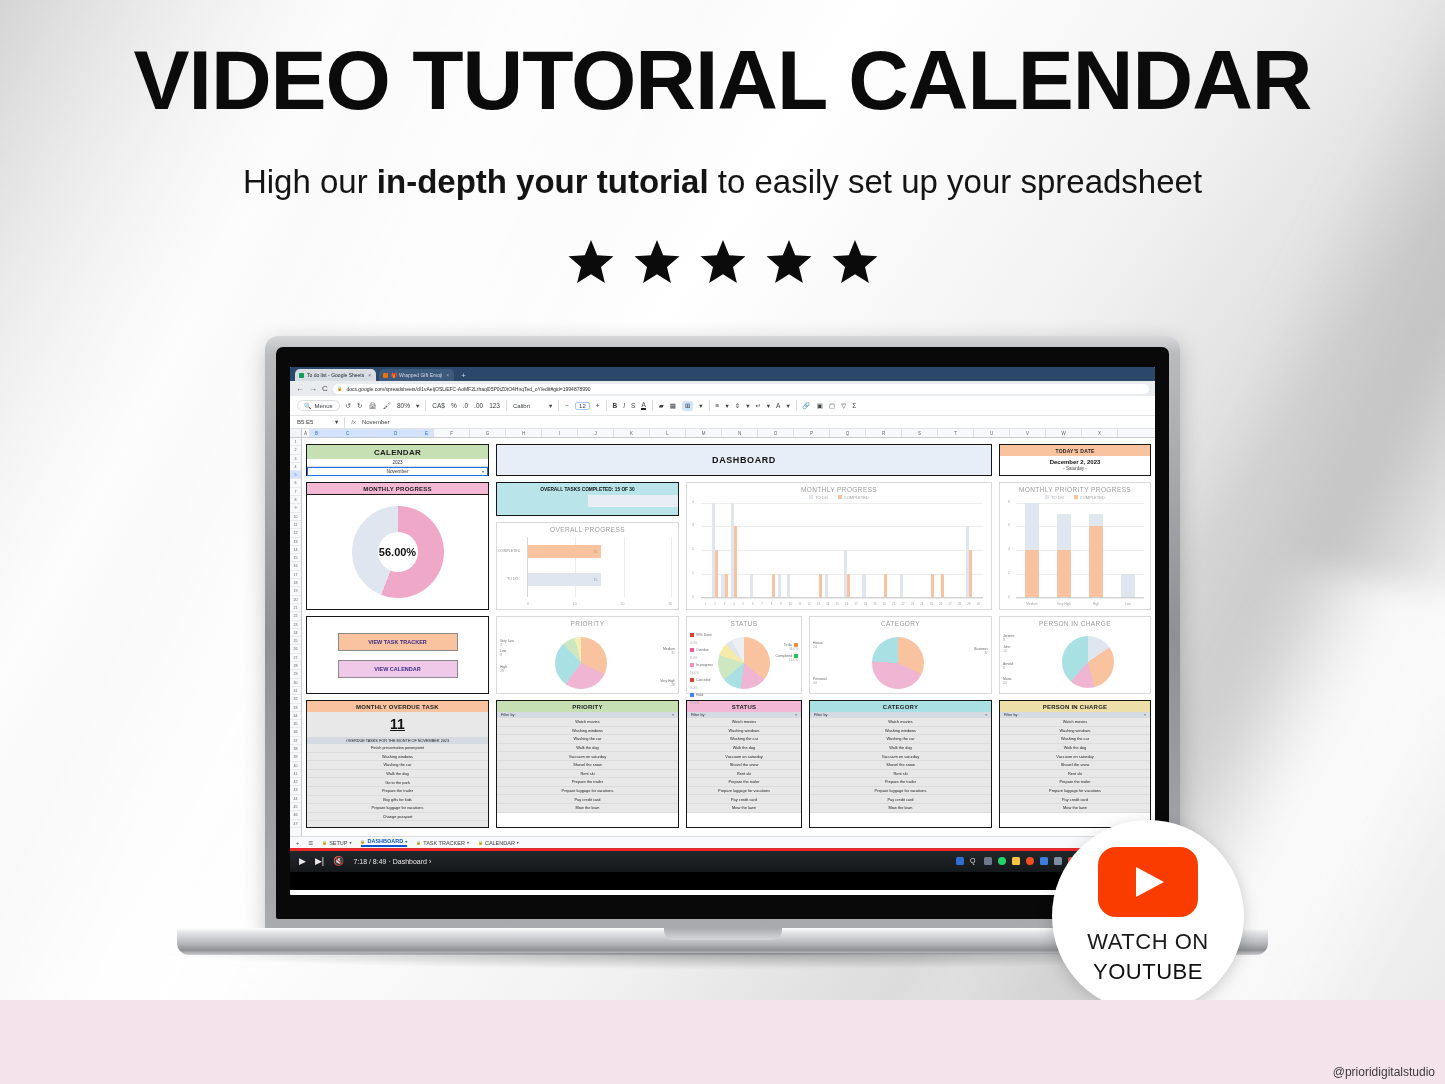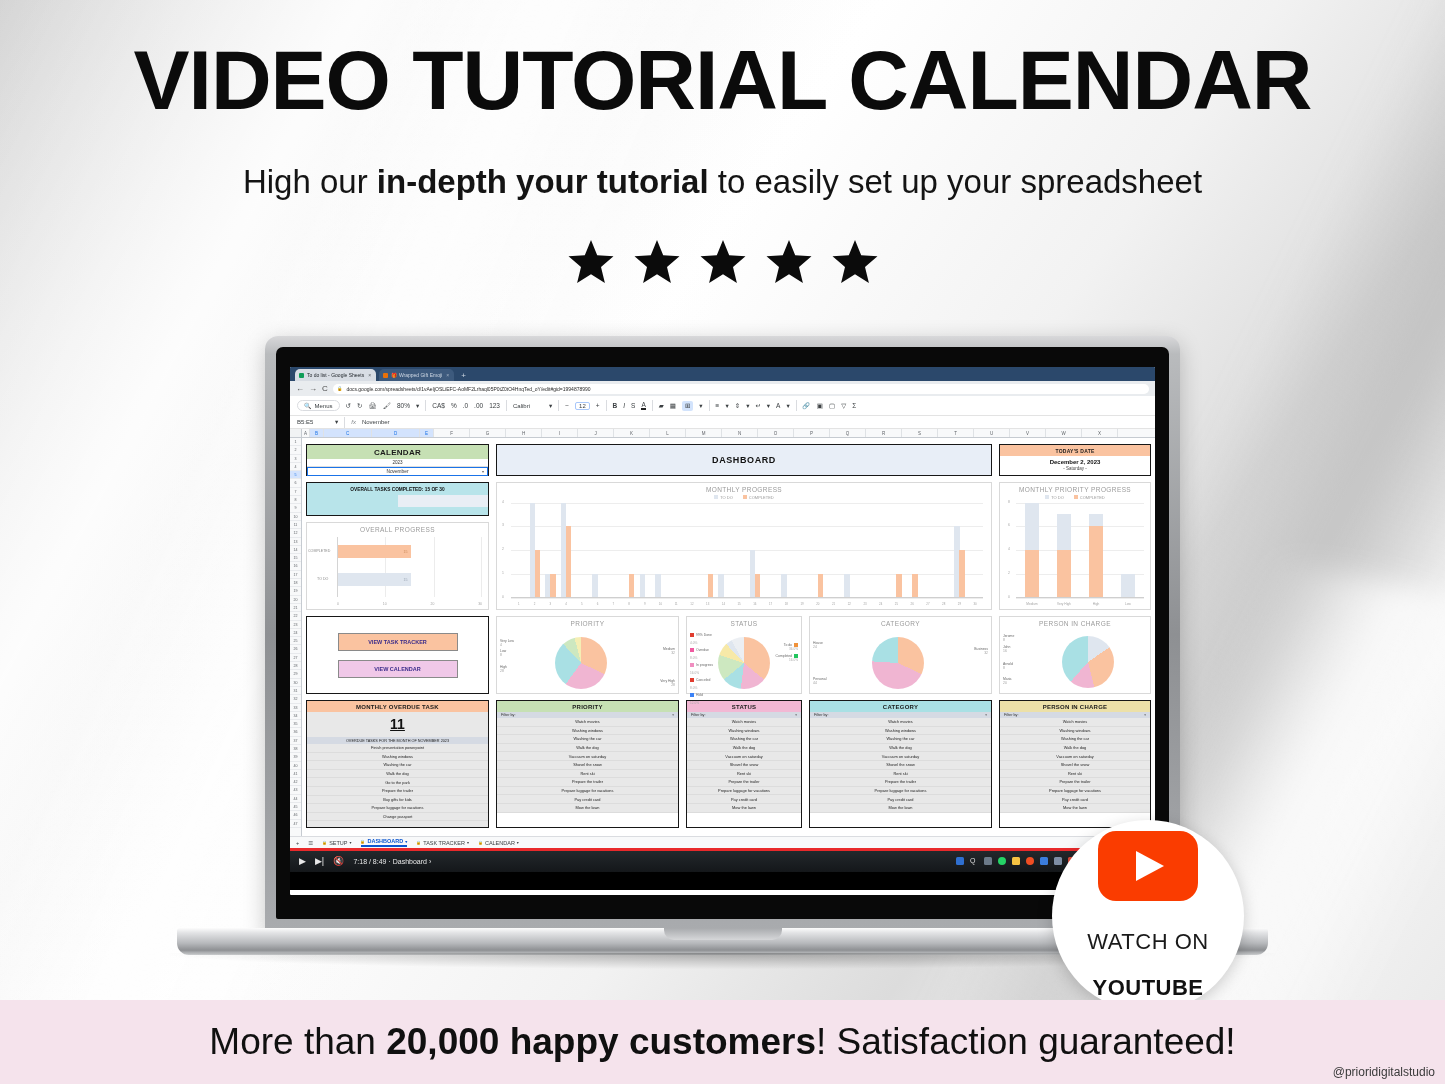--- a/index.html
+++ b/index.html
@@ -189,29 +189,29 @@
   }
   .vicon { font-size:9px; line-height:1; }
   .taskicons { margin-left:auto; display:flex; align-items:center; gap:6px; }
   .ti { width:8px; height:8px; border-radius:1.5px; display:inline-block; }
   .blackstrip { height:18px; background:#000; }
 
   
   .ytbadge {
     position:absolute; left:1052px; top:820px; width:192px; height:192px;
     border-radius:50%; background:#fff; box-shadow:0 4px 16px rgba(0,0,0,0.18);
-    display:flex; flex-direction:column; align-items:center; justify-content:center; gap:20px;
+    display:flex; flex-direction:column; align-items:center; justify-content:center; gap:4px;
   }
   .ytplay { width:100px; height:70px; background:#fa3c00; border-radius:18px; position:relative; }
   .ytplay:after {
     content:""; position:absolute; left:38px; top:20px;
     border-left:28px solid #fff; border-top:15px solid transparent; border-bottom:15px solid transparent;
   }
   .ytl1 { font-size:22px; color:#1a1a1a; letter-spacing:.5px; margin-top:8px;}
-  .ytl2 { font-size:22px; color:#111; font-weight:700; letter-spacing:.5px; }
+  .ytl2 { font-size:22px; color:#111; font-weight:400; letter-spacing:.5px; }
 
   
   .bottombar {
     position:absolute; left:0; bottom:0; width:1445px; height:84px;
     background:#f5e3ec; display:flex; align-items:center; justify-content:center;
   }
   .bottombar .txt { font-size:37px; color:#101010; }
   .bottombar .txt b { font-weight:700; }
   .handle {
     position:absolute; right:10px; bottom:5px; font-size:12px; color:#3b3b3b;
@@ -432,20 +432,31 @@
 
               <div class="panel" style="width:152px">
                 <div class="phead" style="background:#fac3a0;font-size:5px">TODAY'S DATE</div>
                 <div style="text-align:center;font-size:6px;font-weight:700;color:#111;padding:3px 0 1px">December 2, 2023</div>
                 <div style="text-align:center;font-size:4.5px;color:#444;padding-bottom:3px">- Saturday -</div>
               </div>
             </div>
 
             <div class="rowgrid" style="height:128px;margin-top:6px">
 
+              <div class="panel" style="width:183px;display:flex;flex-direction:column">
+                <div class="phead" style="background:#f2b8d4">MONTHLY PROGRESS</div>
+                <div style="flex:1;display:flex;align-items:center;justify-content:center;border-top:1.4px solid #171717">
+                  <div style="position:relative;width:92px;height:92px">
+                    <div id="donut-ring" style="position: absolute; inset: 0px; border-radius: 50%; background: conic-gradient(rgb(240, 168, 200) 0deg, rgb(240, 168, 200) 201.6deg, rgb(223, 230, 239) 201.6deg, rgb(223, 230, 239) 360deg);"></div>
+                    <div style="position:absolute;inset:26px;background:#fff;border-radius:50%;display:flex;align-items:center;justify-content:center">
+                      <span style="font-size:11px;font-weight:700;color:#111">56.00%</span>
+                    </div>
+                  </div>
+                </div>
+              </div>
 
               <div style="width:183px;display:flex;flex-direction:column;gap:6px">
                 <div class="panel" style="height:34px;background:#b8e4ea">
                   <div style="text-align:center;font-size:4.8px;font-weight:700;color:#111;padding:3.5px 0">OVERALL TASKS COMPLETED: 15 OF 30</div>
                   <div style="height:12px;background:#e9eef5;position:relative">
                     <div style="position:absolute;left:0;top:0;bottom:0;width:50%;background:#b8e4ea"></div>
                   </div>
                 </div>
 
                 <div class="chartbox" style="flex:1;display:flex;flex-direction:column">
@@ -862,17 +873,14 @@
   <div class="base-shadow"></div>
 </div>
 
 <div class="ytbadge">
   <div class="ytplay"></div>
   <div class="ytl1">WATCH ON</div>
   <div class="ytl2">YOUTUBE</div>
 </div>
 
 <div class="bottombar">
-  <div class="txt">
-    <span>More than </span><b>20,000 happy customers</b><span>! Satisfaction guaranteed!</span>
-  </div>
   <div class="handle">@prioridigitalstudio</div>
 </div>
 
 </body></html>

